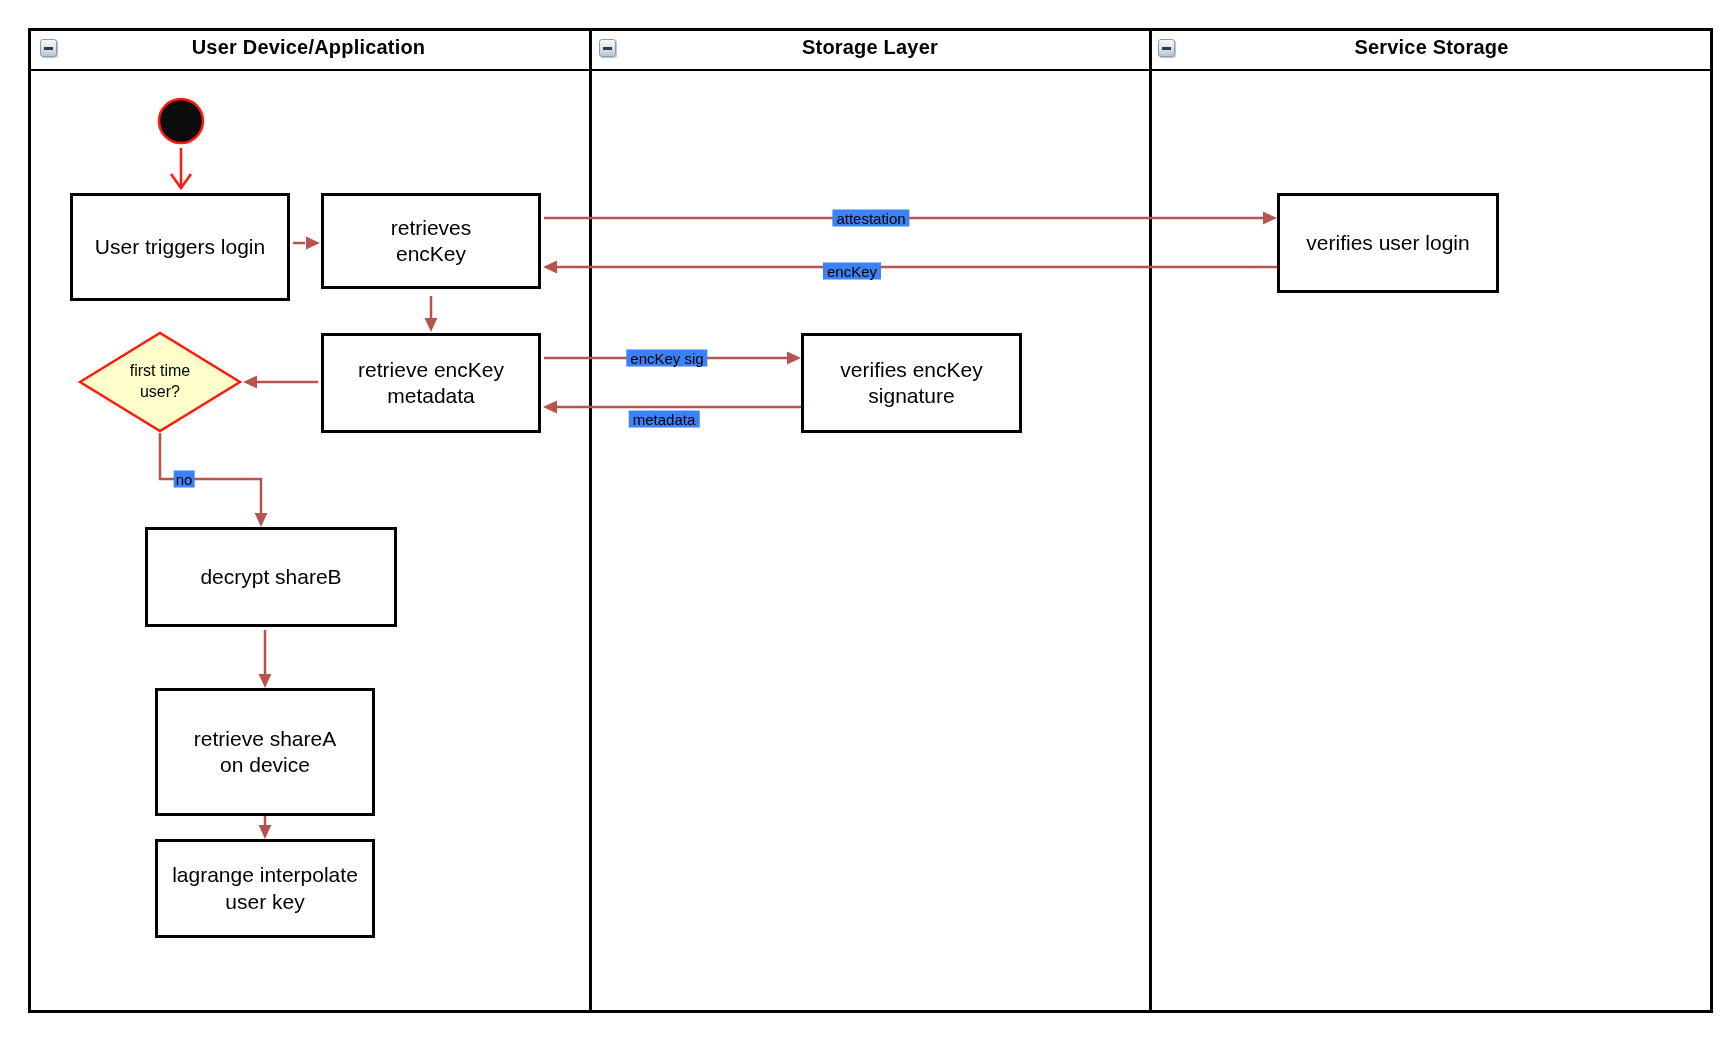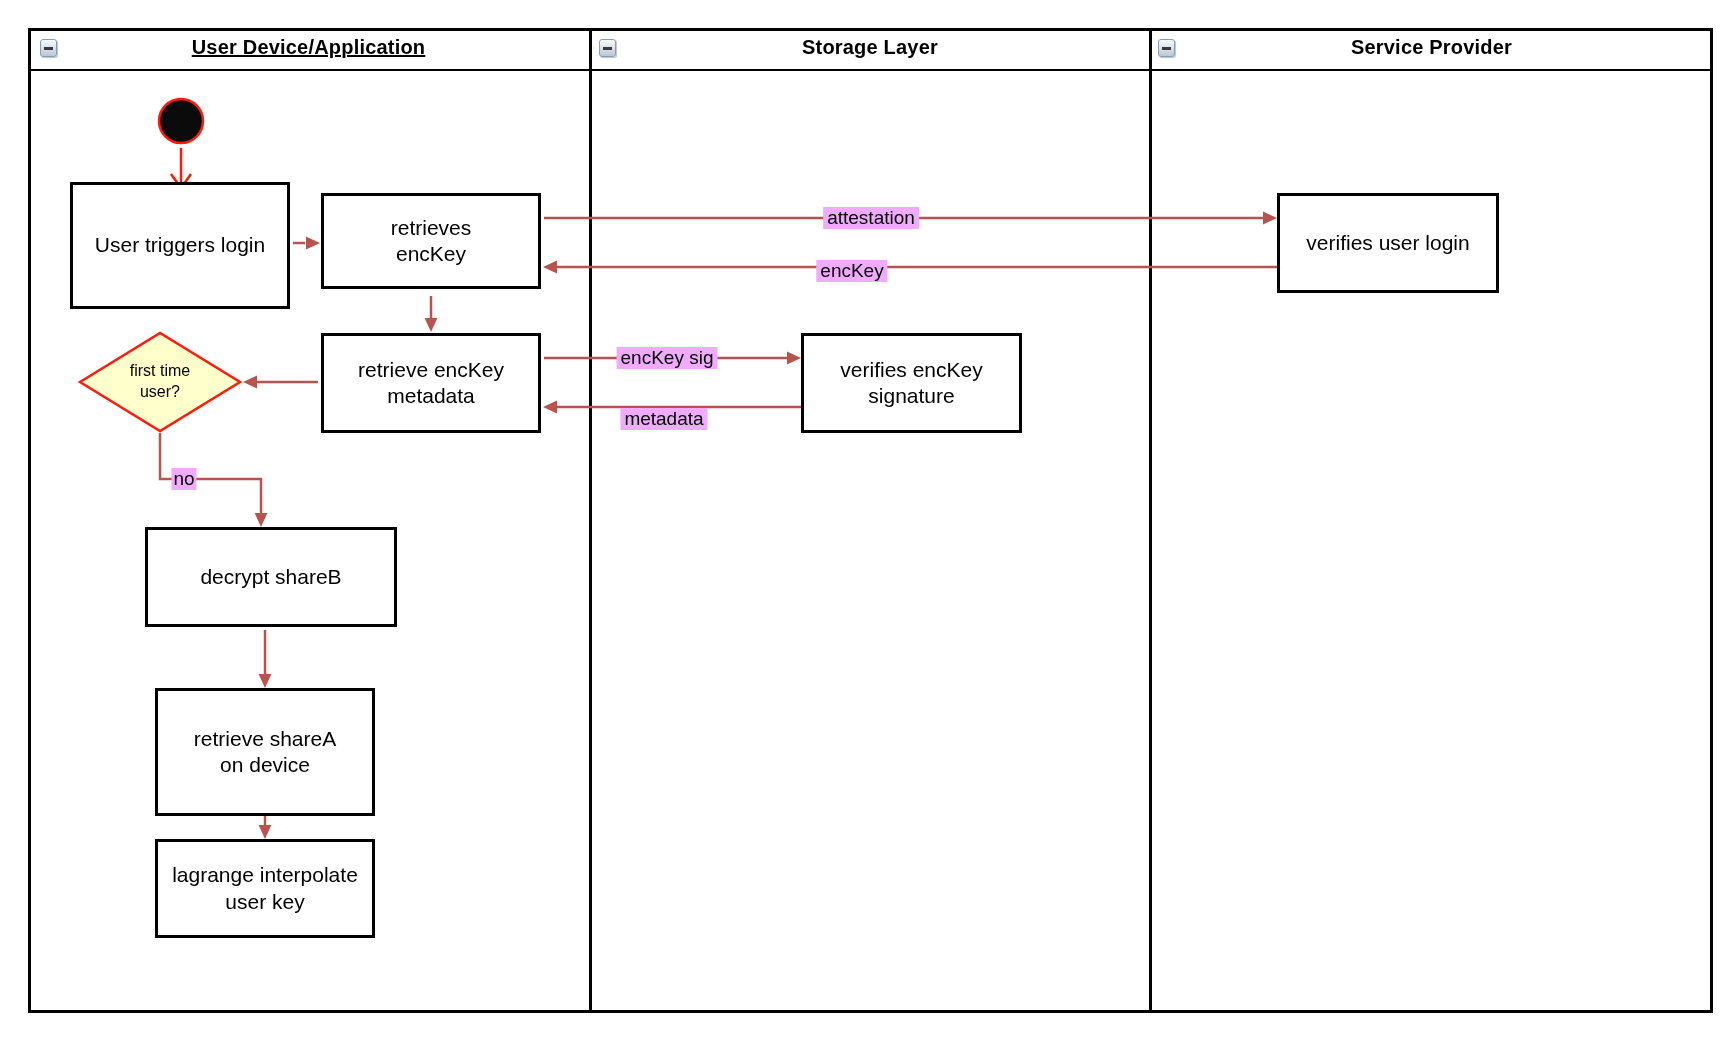--- a/index.html
+++ b/index.html
@@ -16,40 +16,40 @@
             background:linear-gradient(180deg,#f8fafc 0%,#dde5ee 45%,#b7c6d6 100%);
             box-shadow:1px 1px 1px rgba(0,0,0,.25);
             display:flex;align-items:center;justify-content:center;}
   .collapse::after{content:"";display:block;width:9px;height:3px;background:#3a3a3a;}
   .node{position:absolute;background:#fff;border:3px solid #000;box-sizing:border-box;
         display:flex;align-items:center;justify-content:center;text-align:center;
         font-size:21px;line-height:1.25;white-space:pre-line;}
   .decision-label{position:absolute;left:90px;top:347px;width:140px;height:70px;
         display:flex;align-items:center;justify-content:center;text-align:center;
         font-size:16px;line-height:1.3;white-space:pre-line;}
-  .elabel{position:absolute;transform:translate(-50%,-50%);background:#f0abfc;
-          padding:0 4px;font-size:19px;white-space:nowrap;}
+  .elabel{position:absolute;transform:translate(-50%,-50%);background:#3b82f6;
+          padding:0 4px;font-size:15px;white-space:nowrap;}
   svg.edges{position:absolute;left:0;top:0;}
 </style>
 </head>
 <body>
 
 <div class="canvas">
 
   <div class="frame"></div>
   <div class="vline" style="left:589px;"></div>
   <div class="vline" style="left:1149px;"></div>
   <div class="hline"></div>
 
   <div class="collapse" style="left:40px;"></div>
   <div class="collapse" style="left:599px;"></div>
   <div class="collapse" style="left:1158px;"></div>
-  <div class="lane-title" style="left:28px;width:561px;text-decoration:underline;">User Device/Application</div>
+  <div class="lane-title" style="left:28px;width:561px;">User Device/Application</div>
   <div class="lane-title" style="left:590px;width:560px;">Storage Layer</div>
-  <div class="lane-title" style="left:1150px;width:563px;">Service Provider</div>
+  <div class="lane-title" style="left:1150px;width:563px;">Service Storage</div>
 
   <svg class="edges" width="1732" height="1038">
 
     <g>
       <circle cx="181" cy="121" r="22" fill="#0b0b0b" stroke="#FF1A0E" stroke-width="2.5"></circle>
     </g>
 
     <g fill="none" stroke="#FF1A0E" stroke-width="2.5">
       <line x1="181" y1="148" x2="181" y2="186"></line>
       <polyline points="171,174 181,188 191,174"></polyline>
@@ -94,21 +94,21 @@
     <g>
       <line x1="801" y1="407" x2="557" y2="407" stroke="#B85450" stroke-width="2.5"></line>
       <polygon points="543,407 557,400.6 557,413.4" fill="#B85450"></polygon>
     </g>
 
     <g>
       <polygon points="80,382 160,333 240,382 160,431" fill="#FFFFCC" stroke="#FF1A0E" stroke-width="2.5"></polygon>
     </g>
   </svg>
 
-  <div class="node" style="left:70px;top:182px;width:220px;height:127px;">
+  <div class="node" style="left:70px;top:193px;width:220px;height:108px;">
     <span>User triggers login</span>
   </div>
   <div class="node" style="left:321px;top:193px;width:220px;height:96px;">
     <span>retrieves
 encKey</span>
   </div>
   <div class="node" style="left:321px;top:333px;width:220px;height:100px;">
     <span>retrieve encKey
 metadata</span>
   </div>

